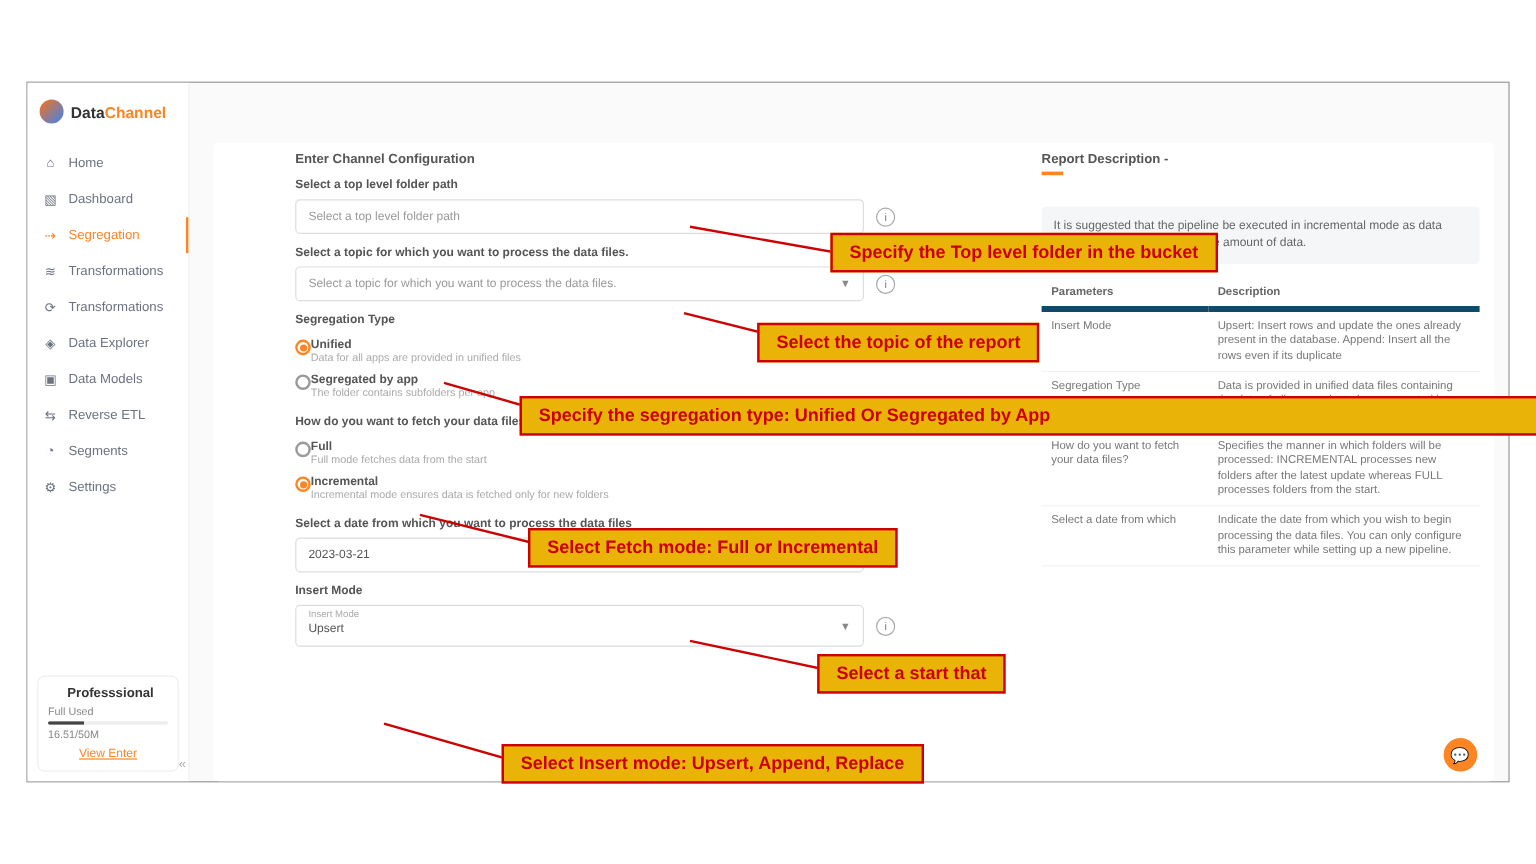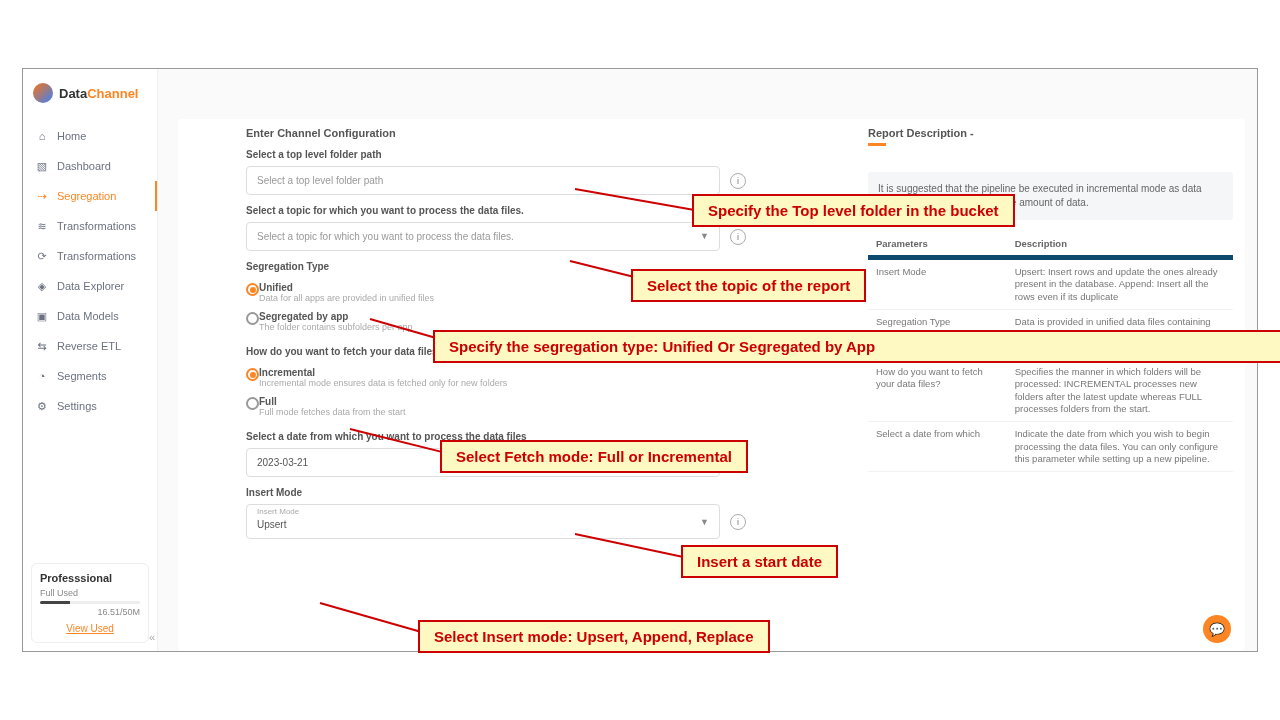--- a/index.html
+++ b/index.html
@@ -10,25 +10,25 @@
 .sidebar { position: absolute; left: 0; top: 0; bottom: 0; width: 135px; background: #fff; border-right: 1px solid #eee; padding: 14px 0; }
 .logo { display: flex; align-items: center; gap: 6px; padding: 0 10px 18px 10px; }
 .logo-icon { width: 20px; height: 20px; border-radius: 50%; background: linear-gradient(135deg,#f97316,#3b82f6); }
 .logo-text { font-size: 13px; font-weight: 700; color: #333; }
 .logo-text .accent { color: #FD8523; }
 .nav-item { display: flex; align-items: center; gap: 8px; padding: 8px 12px; font-size: 11px; color: #6b7280; cursor: pointer; }
 .nav-item.active { color: #FD8523; border-right: 2px solid #FD8523; }
 .nav-icon { width: 14px; height: 14px; display: inline-flex; align-items: center; justify-content: center; }
 
 .plan-card { position: absolute; bottom: 8px; left: 8px; right: 8px; border: 1px solid #eee; border-radius: 6px; padding: 8px; background: #fff; }
-.plan-title { font-size: 11px; font-weight: 600; color: #333; }
+.plan-title { font-size: 11px; font-weight: 600; color: #333; margin-left: 16px; }
 .plan-sub { font-size: 9px; color: #888; margin-top: 4px; }
 .plan-bar { height: 3px; background: #eee; border-radius: 2px; margin: 3px 0; overflow: hidden; }
 .plan-bar-fill { height: 100%; width: 30%; background: #444; }
-.plan-usage { font-size: 9px; color: #888; text-align: right; }
+.plan-usage { font-size: 9px; color: #888; text-align: left; }
 .plan-link { font-size: 10px; color: #FD8523; text-decoration: underline; margin-top: 6px; display: block; text-align: center; }
 .collapse { position: absolute; bottom: 4px; right: -8px; width: 16px; height: 16px; font-size: 11px; color: #aaa; }
 
 .header { position: absolute; left: 135px; right: 0; top: 0; height: 46px; background: #fff; display: flex; align-items: center; padding: 0 18px; border-bottom: 1px solid #f0f0f0; }
 .header-title { font-size: 13px; font-weight: 600; color: #4b4b4b; }
 .search-box { margin-left: auto; margin-right: 280px; position: relative; }
 .search-input { width: 200px; padding: 6px 10px 6px 28px; border: 1px solid #ddd; border-radius: 16px; font-size: 11px; color:#888; }
 .search-icon { position: absolute; left: 9px; top: 6px; color: #999; font-size: 11px; }
 .header-right { position: absolute; right: 14px; top: 10px; display: flex; align-items: center; gap: 12px; }
 .hdr-icon { width: 20px; height: 20px; color: #888; font-size: 15px; position: relative; }
@@ -58,21 +58,21 @@
 
 .desc-title { font-size: 11px; font-weight: 600; color: #555; }
 .desc-title::after { content: ''; display: block; width: 18px; height: 3px; background: #FD8523; margin-top: 4px; }
 .desc-text { font-size: 10px; color: #888; margin: 10px 0; line-height: 1.4; }
 .note-box { background: #f5f6f8; padding: 10px; border-radius: 4px; margin: 26px 0 12px 0; font-size: 10px; color: #666; line-height: 1.4; }
 .param-table { width: 100%; border-collapse: collapse; font-size: 9.5px; }
 .param-table th { text-align: left; padding: 6px 8px; color: #666; font-weight: 600; border-bottom: 5px solid #0c4a6e; }
 .param-table td { padding: 6px 8px; color: #777; vertical-align: top; border-bottom: 1px solid #f2f2f2; line-height: 1.3; }
 .param-table td:first-child { width: 38%; }
 
-.callout { position: absolute; background: #fef9c3; border: 2.5px solid #c00; color: #c00; font-weight: 700; font-size: 15px; padding: 6px 14px; z-index: 50; white-space: nowrap; }
+.callout { position: absolute; background: #eab308; border: 2.5px solid #c00; color: #c00; font-weight: 700; font-size: 15px; padding: 6px 14px; z-index: 50; white-space: nowrap; }
 .cline { position: absolute; background: #c00; height: 2px; z-index: 49; transform-origin: left center; }
 
 .chat-btn { position: absolute; bottom: 8px; right: 14px; width: 28px; height: 28px; border-radius: 50%; background: #FD8523; display: flex; align-items: center; justify-content: center; color: #fff; font-size: 13px; }
 </style>
 </head>
 <body>
 
 <div class="frame">
 
   <div class="sidebar">
@@ -121,21 +121,21 @@
         <span>Settings</span>
       </div>
 
     <div class="plan-card">
       <div class="plan-title">Professsional</div>
       <div class="plan-sub">Full Used</div>
       <div class="plan-bar">
           <div class="plan-bar-fill"></div>
         </div>
       <div class="plan-usage">16.51/50M</div>
-      <a class="plan-link">View Used</a>
+      <a class="plan-link">View Enter</a>
     </div>
     <div class="collapse">«</div>
   </div>
 
 
   <div class="main">
 
     <div class="form-col">
       <div class="sec-heading">Enter Channel Configuration</div>
 
@@ -170,33 +170,33 @@
           <div>
               <div class="radio-label">Segregated by app</div>
               <div class="radio-desc">The folder contains subfolders per app</div>
             </div>
         </div>
       </div>
 
       <div class="field-label">How do you want to fetch your data files?</div>
       <div class="radio-group">
         <div class="radio-opt">
+          <div class="radio-circle"></div>
+          <div>
+              <div class="radio-label">Full</div>
+              <div class="radio-desc">Full mode fetches data from the start</div>
+            </div>
+        </div>
+        <div class="radio-opt">
           <div class="radio-circle sel">
               <div class="radio-dot"></div>
             </div>
           <div>
               <div class="radio-label">Incremental</div>
               <div class="radio-desc">Incremental mode ensures data is fetched only for new folders</div>
-            </div>
-        </div>
-        <div class="radio-opt">
-          <div class="radio-circle"></div>
-          <div>
-              <div class="radio-label">Full</div>
-              <div class="radio-desc">Full mode fetches data from the start</div>
             </div>
         </div>
       </div>
 
       <div class="field-label">Select a date from which you want to process the data files</div>
       <div class="input-row">
         <div class="text-input" style="position:relative;color:#555">
           <span>2023-03-21</span>
           <span class="cal-icon">📅</span>
         </div>
@@ -254,17 +254,17 @@
 
 <div class="callout" style="top:269px; left:631px;">Select the topic of the report</div>
 <div class="cline" style="top:260px; left:570px; width:90px; transform:rotate(14deg);"></div>
 
 <div class="callout" style="top:330px; left:433px; width:868px;">Specify the segregation type: Unified Or Segregated by App</div>
 <div class="cline" style="top:318px; left:370px; width:95px; transform:rotate(16deg);"></div>
 
 <div class="callout" style="top:440px; left:440px;">Select Fetch mode: Full or Incremental</div>
 <div class="cline" style="top:428px; left:350px; width:110px; transform:rotate(14deg);"></div>
 
-<div class="callout" style="top:545px; left:681px;">Insert a start date</div>
+<div class="callout" style="top:545px; left:681px;">Select a start that</div>
 <div class="cline" style="top:533px; left:575px; width:130px; transform:rotate(12deg);"></div>
 
 <div class="callout" style="top:620px; left:418px;">Select Insert mode: Upsert, Append, Replace</div>
 <div class="cline" style="top:602px; left:320px; width:120px; transform:rotate(16deg);"></div>
 
 </body></html>

